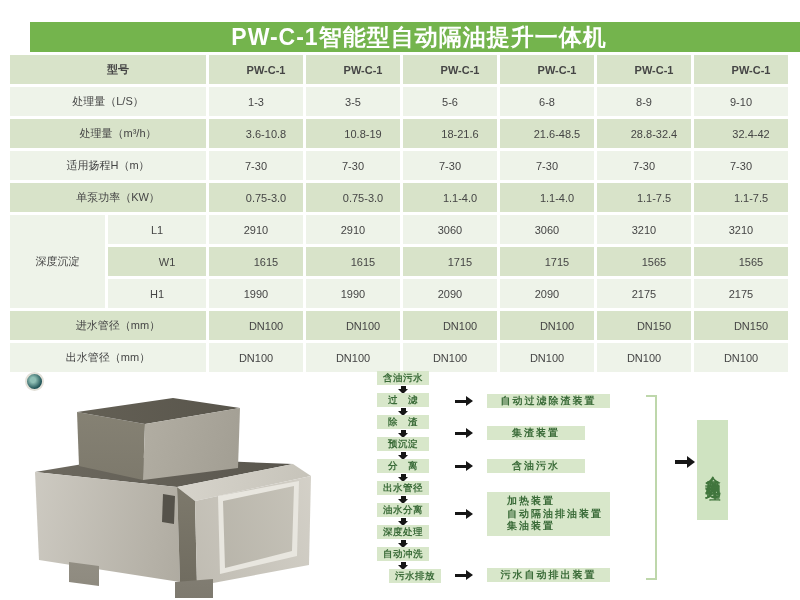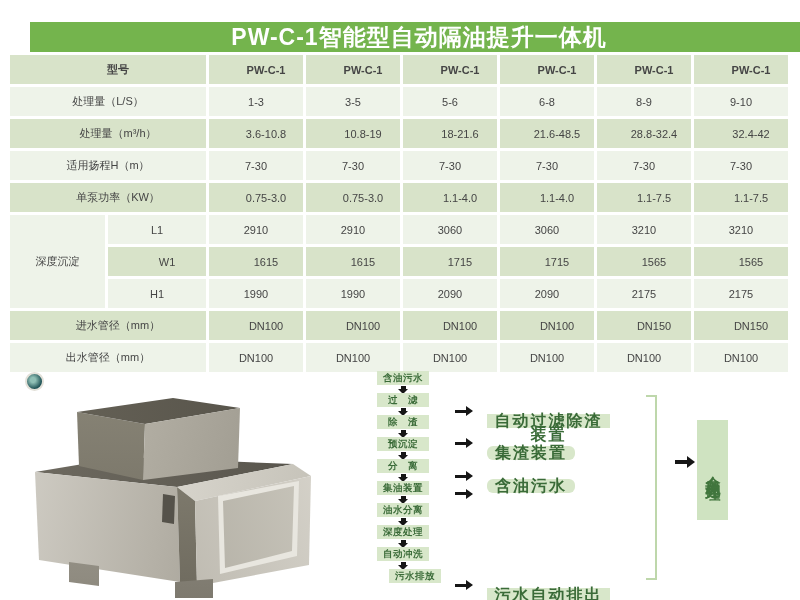--- a/index.html
+++ b/index.html
@@ -67,23 +67,23 @@
              letter-spacing:0.5px;}
   .darr{position:relative;width:5px;height:3px;background:#161616;margin:1px auto 0;}
   .darr::after{content:'';position:absolute;top:3px;left:-3px;width:0;height:0;
                border-left:5.5px solid transparent;border-right:5.5px solid transparent;
                border-top:5px solid #161616;}
   .branch{position:absolute;left:455px;display:flex;align-items:center;}
   .rarr{position:relative;width:11px;height:3px;background:#161616;margin-right:21px;flex:none;}
   .rarr::after{content:'';position:absolute;left:11px;top:-3.5px;width:0;height:0;
                border-top:5px solid transparent;border-bottom:5px solid transparent;
                border-left:7px solid #161616;}
-  .fbox{background:var(--flow-bg);color:var(--flow-text);font-weight:bold;font-size:16px;
-        letter-spacing:2px;text-align:center;height:14px;line-height:14px;margin-top:20px;}
-  .fbox.wide{width:123px;} .fbox.narrow{width:88px;border-radius:6px;}
+  .fbox{background:var(--flow-bg);color:var(--flow-text);font-weight:bold;font-size:10px;
+        letter-spacing:2px;text-align:center;height:14px;line-height:14px;}
+  .fbox.wide{width:123px;} .fbox.narrow{width:98px;}
   .fbox.multi{height:auto;line-height:12.5px;text-align:left;padding:3px 0 3px 20px;width:103px;}
   .b0{top:394px;} .b1{top:426px;} .b2{top:459px;} .b3{top:492px;} .b4{top:568px;}
   .bracket{position:absolute;left:646px;top:395px;width:9px;height:181px;
            border:2px solid var(--bracket);border-left:none;}
   .sum-arrow{position:absolute;left:675px;top:460px;width:12px;height:4px;background:#161616;}
   .sum-arrow::after{content:'';position:absolute;left:12px;top:-4px;width:0;height:0;
            border-top:6px solid transparent;border-bottom:6px solid transparent;
            border-left:8px solid #161616;}
   .summary-box{position:absolute;left:697px;top:420px;width:31px;height:100px;
            background:#cfe3c1;color:#41763d;font-size:15px;font-weight:bold;
@@ -235,21 +235,21 @@
       </div>
       <div class="step-unit">
         <div class="flow-step">预沉淀</div>
         <div class="darr"></div>
       </div>
       <div class="step-unit">
         <div class="flow-step">分　离</div>
         <div class="darr"></div>
       </div>
       <div class="step-unit">
-        <div class="flow-step">集油装置</div>
+        <div class="flow-step">出水管径</div>
         <div class="darr"></div>
       </div>
       <div class="step-unit">
         <div class="flow-step">油水分离</div>
         <div class="darr"></div>
       </div>
       <div class="step-unit">
         <div class="flow-step">深度处理</div>
         <div class="darr"></div>
       </div>
@@ -269,20 +269,25 @@
       <div class="branch b1">
         <div class="rarr"></div>
         <div class="fbox narrow">集渣装置</div>
       </div>
       <div class="branch b2">
         <div class="rarr"></div>
         <div class="fbox narrow">含油污水</div>
       </div>
       <div class="branch b3">
         <div class="rarr"></div>
+        <div class="fbox multi">
+          <div>加热装置</div>
+          <div>自动隔油排油装置</div>
+          <div>集油装置</div>
+        </div>
       </div>
       <div class="branch b4">
         <div class="rarr"></div>
         <div class="fbox wide">污水自动排出装置</div>
       </div>
     </div>
 
   <div class="bracket"></div>
   <div class="sum-arrow"></div>
   <div class="summary-box">全自动化处理</div>

